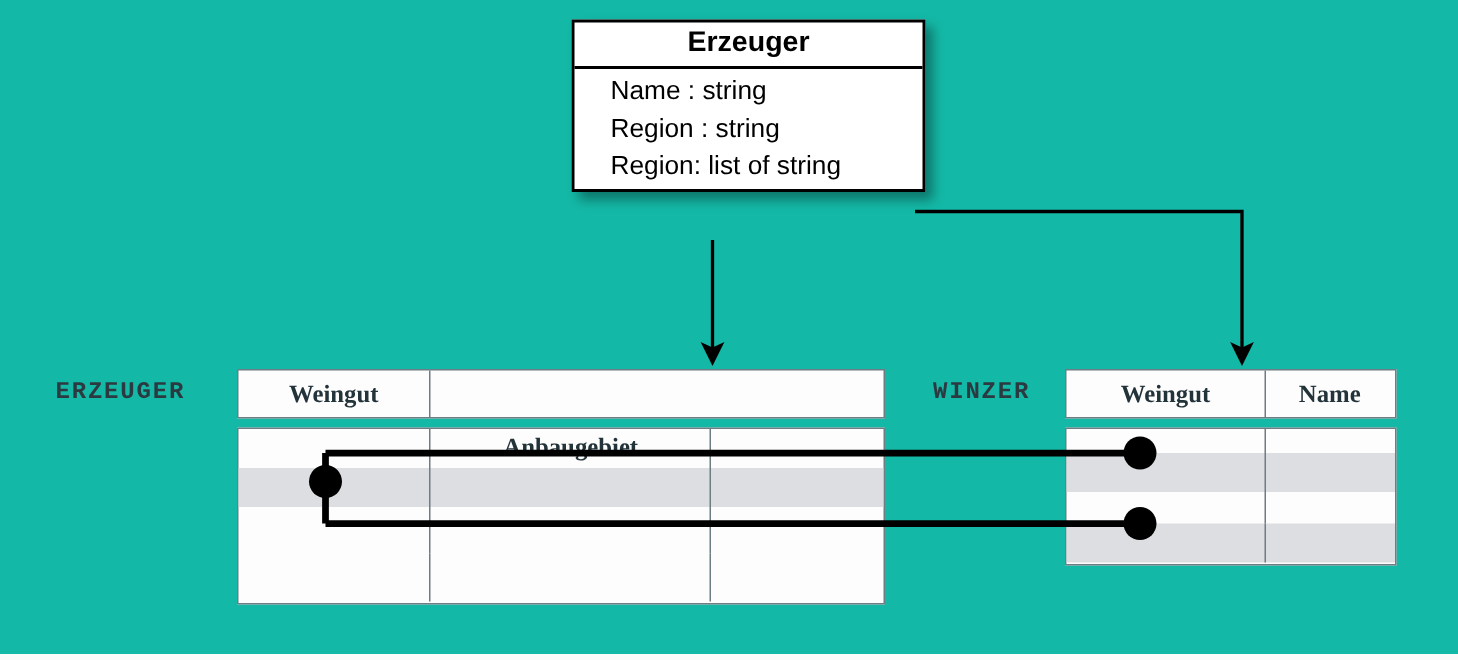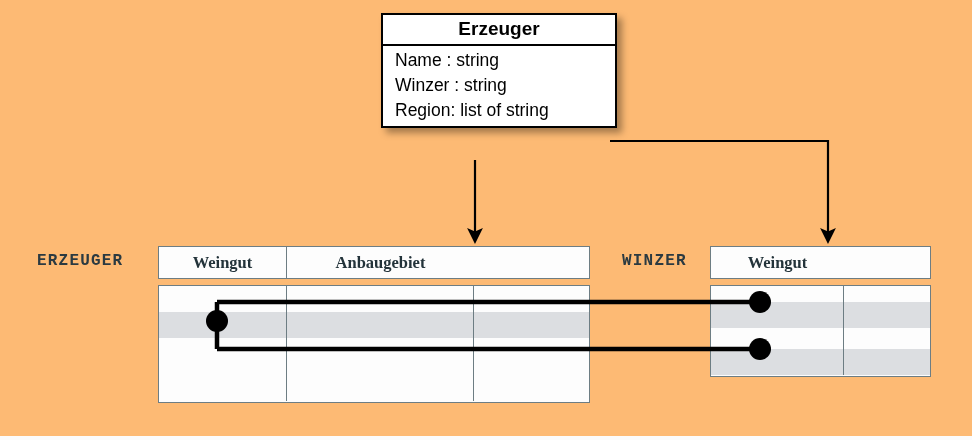--- a/index.html
+++ b/index.html
@@ -5,21 +5,21 @@
 <style>
   html, body {
     margin: 0;
     padding: 0;
     background: #fbfbfb;
   }
   #canvas {
     position: relative;
     width: 972px;
     height: 436px;
-    background: #fdba74;
+    background: #14b8a6;
     overflow: hidden;
     font-family: "Liberation Sans", sans-serif;
   }
 
   
   .uml-box {
     position: absolute;
     left: 381px;
     top: 13px;
     width: 236px;
@@ -33,21 +33,21 @@
     text-align: center;
     font-family: "Liberation Sans", sans-serif;
     font-weight: bold;
     font-size: 19px;
     line-height: 26px;
     color: #000;
     border-bottom: 2px solid #000;
     padding: 1px 0 2px 0;
   }
   .uml-attrs {
-    padding: 2px 0 3px 4px;
+    padding: 2px 0 3px 16px;
   }
   .uml-attr {
     font-family: "Liberation Sans", sans-serif;
     font-size: 17.5px;
     line-height: 25px;
     color: #000;
     padding-left: 8px;
     white-space: nowrap;
   }
 
@@ -129,30 +129,30 @@
 </style>
 </head>
 <body>
 
 <div id="canvas">
 
   <div class="uml-box">
     <div class="uml-title">Erzeuger</div>
     <div class="uml-attrs">
       <div class="uml-attr">Name : string</div>
-      <div class="uml-attr">Winzer : string</div>
+      <div class="uml-attr">Region : string</div>
       <div class="uml-attr">Region: list of string</div>
     </div>
   </div>
 
   <div class="tbl-label" style="left:37px; top:252px;">ERZEUGER</div>
 
   <div class="tbl-header" style="left:158px; top:246px; width:432px; height:33px;">
     <div class="cell" style="width:128px;">Weingut</div>
-    <div class="cell" style="width:187px;">Anbaugebiet</div>
+    <div class="cell" style="width:187px;margin-top:35px;">Anbaugebiet</div>
   </div>
 
   <div class="tbl-body" style="left:158px; top:285px; width:432px; height:118px;">
     <div class="row" style="height:26px;">
       <div class="cell" style="width:128px;"></div>
       <div class="cell" style="width:187px;"></div>
       <div class="cell" style="width:114px;"></div>
     </div>
     <div class="row shaded" style="height:26px;">
       <div class="cell" style="width:128px;"></div>
@@ -168,20 +168,21 @@
       <div class="cell" style="width:128px;"></div>
       <div class="cell" style="width:187px;"></div>
       <div class="cell" style="width:114px;"></div>
     </div>
   </div>
 
   <div class="tbl-label" style="left:622px; top:252px;">WINZER</div>
 
   <div class="tbl-header" style="left:710px; top:246px; width:221px; height:33px;">
     <div class="cell" style="width:133px;">Weingut</div>
+    <div class="cell" style="width:85px;">Name</div>
   </div>
 
   <div class="tbl-body" style="left:710px; top:285px; width:221px; height:92px;">
     <div class="row" style="height:16px;">
       <div class="cell" style="width:133px;"></div>
       <div class="cell" style="width:85px;"></div>
     </div>
     <div class="row shaded" style="height:26px;">
       <div class="cell" style="width:133px;"></div>
       <div class="cell" style="width:85px;"></div>

